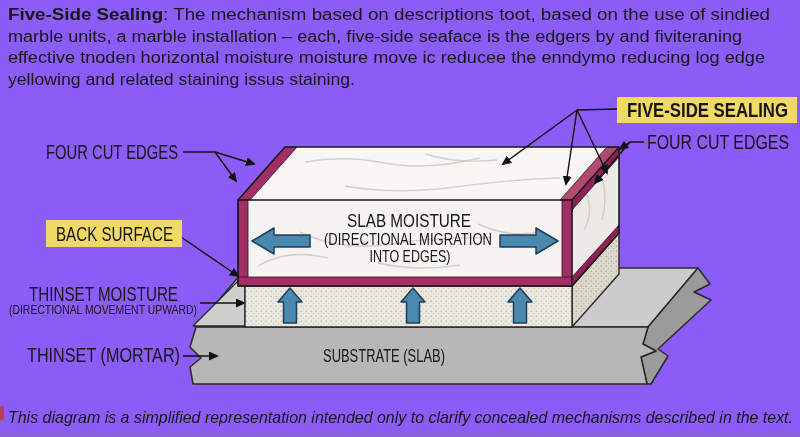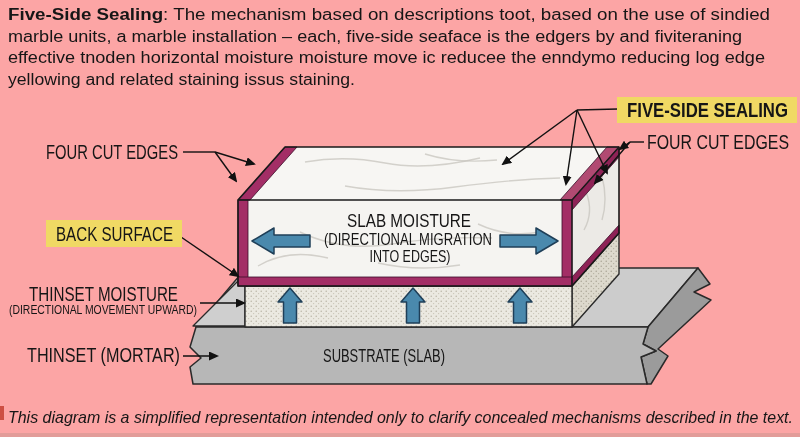--- a/index.html
+++ b/index.html
@@ -1,16 +1,16 @@
 <!DOCTYPE html>
 <html><head>
 <meta charset="utf-8">
 <style>
   html,body{margin:0;padding:0;background:#ffffff;}
-  .page{position:relative;width:800px;height:437px;background:#fca5a5;overflow:hidden;
+  .page{position:relative;width:800px;height:437px;background:#8b5cf6;overflow:hidden;
         font-family:"Liberation Sans", sans-serif;}
   svg{position:absolute;left:0;top:0;}
   text{font-family:"Liberation Sans", sans-serif;fill:#161616;}
   .para{font-size:16px;}
   .cap-italic{font-size:17px;font-style:italic;}
   .lbl{font-size:20px;}
   .lbl-bold{font-size:20px;font-weight:bold;}
   .lbl-small{font-size:12px;}
   .lbl-mid{font-size:19px;}
   .lbl-sub{font-size:16.5px;}

